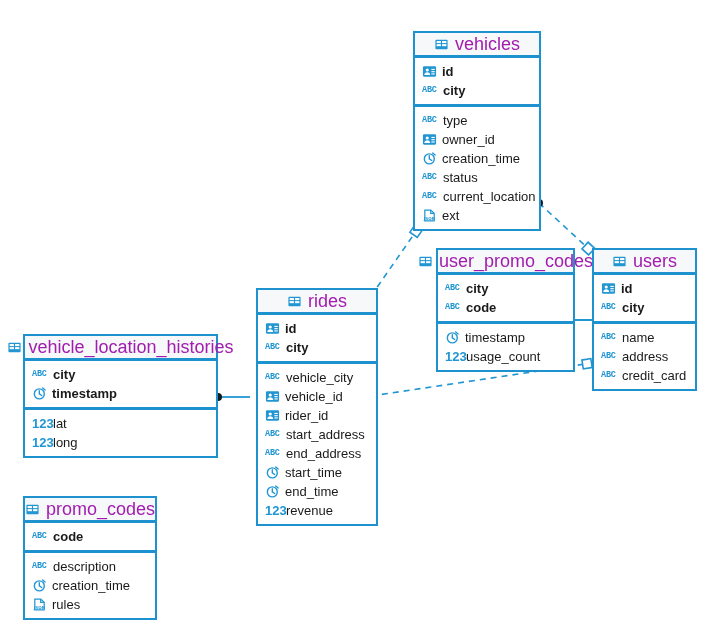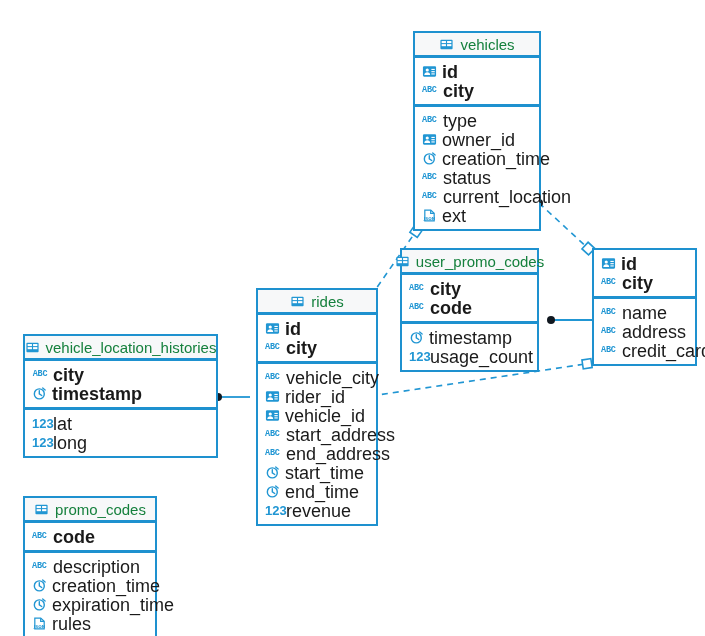--- a/index.html
+++ b/index.html
@@ -43,42 +43,42 @@
     background: #f7f8f9;
     border-bottom: 3px solid #1e91cf;
     height: 25px;
     display: flex;
     align-items: center;
     justify-content: center;
     gap: 6px;
     padding: 0 8px;
   }
   .entity-title {
-    font-size: 15px;
-    color: #15803d;
+    font-size: 18px;
+    color: #a21caf;
     line-height: 1;
     white-space: nowrap;
   }
   .field-group {
     box-sizing: border-box;
     padding: 4px 0 4px 0;
   }
   .field-group.pk {
     border-bottom: 3px solid #1e91cf;
   }
   .field {
     display: flex;
     align-items: center;
     gap: 5px;
     height: 19px;
     padding: 0 8px 0 7px;
     white-space: nowrap;
   }
   .field-label {
-    font-size: 18px;
+    font-size: 13px;
     color: #1a1a1a;
     line-height: 1;
   }
   .field.is-pk .field-label {
     font-weight: bold;
   }
   .ic {
     width: 15px;
     height: 15px;
     flex: 0 0 15px;
@@ -197,21 +197,21 @@
           <div class="field">
             <svg class="ic" viewBox="0 0 16 16">
               <path d="M3 2.2h6.3L13 5.6v8.2H3z" fill="none" stroke="#2196d3" stroke-width="1.3"></path>
               <path d="M9.2 2.4v3.3H12.8" fill="none" stroke="#2196d3" stroke-width="1.2"></path>
               <text x="8" y="12.4" font-size="4.4" font-family="DejaVu Sans, sans-serif" font-weight="bold" fill="#2196d3" text-anchor="middle">JSON</text>
             </svg>
             <span class="field-label">ext</span>
           </div>
         </div>
       </div>
-      <div class="entity" style="left: 400px; top: 248px; width: 139px;">
+      <div class="entity" style="left: 436px; top: 248px; width: 139px;">
         <div class="entity-header">
           <svg class="ic" viewBox="0 0 16 16">
             <rect x="1.5" y="3" width="13" height="10" rx="1" fill="#2196d3"></rect>
             <rect x="2.8" y="4.3" width="4.6" height="2.2" fill="#ffffff"></rect>
             <rect x="8.6" y="4.3" width="4.6" height="2.2" fill="#ffffff"></rect>
             <rect x="2.8" y="7.6" width="4.6" height="2.2" fill="#ffffff"></rect>
             <rect x="8.6" y="7.6" width="4.6" height="2.2" fill="#ffffff"></rect>
           </svg>
           <span class="entity-title">user_promo_codes</span>
         </div>
@@ -234,20 +234,30 @@
             </svg>
             <span class="field-label">timestamp</span>
           </div>
           <div class="field">
             <span class="ic-num">123</span>
             <span class="field-label">usage_count</span>
           </div>
         </div>
       </div>
       <div class="entity" style="left: 592px; top: 248px; width: 105px;">
+        <div class="entity-header">
+          <svg class="ic" viewBox="0 0 16 16">
+            <rect x="1.5" y="3" width="13" height="10" rx="1" fill="#2196d3"></rect>
+            <rect x="2.8" y="4.3" width="4.6" height="2.2" fill="#ffffff"></rect>
+            <rect x="8.6" y="4.3" width="4.6" height="2.2" fill="#ffffff"></rect>
+            <rect x="2.8" y="7.6" width="4.6" height="2.2" fill="#ffffff"></rect>
+            <rect x="8.6" y="7.6" width="4.6" height="2.2" fill="#ffffff"></rect>
+          </svg>
+          <span class="entity-title">users</span>
+        </div>
         <div class="field-group pk">
           <div class="field is-pk">
             <svg class="ic" viewBox="0 0 16 16">
               <rect x="1" y="2.5" width="14" height="11" rx="1.2" fill="#2196d3"></rect>
               <circle cx="5.6" cy="6.4" r="1.7" fill="#ffffff"></circle>
               <path d="M2.5 11.6c0-1.8 1.4-2.8 3.1-2.8s3.1 1 3.1 2.8z" fill="#ffffff"></path>
               <rect x="10" y="5.2" width="3.6" height="1.2" fill="#ffffff"></rect>
               <rect x="10" y="7.6" width="3.6" height="1.2" fill="#ffffff"></rect>
               <rect x="10" y="10" width="3.6" height="1.2" fill="#ffffff"></rect>
             </svg>
@@ -308,32 +318,32 @@
           </div>
           <div class="field">
             <svg class="ic" viewBox="0 0 16 16">
               <rect x="1" y="2.5" width="14" height="11" rx="1.2" fill="#2196d3"></rect>
               <circle cx="5.6" cy="6.4" r="1.7" fill="#ffffff"></circle>
               <path d="M2.5 11.6c0-1.8 1.4-2.8 3.1-2.8s3.1 1 3.1 2.8z" fill="#ffffff"></path>
               <rect x="10" y="5.2" width="3.6" height="1.2" fill="#ffffff"></rect>
               <rect x="10" y="7.6" width="3.6" height="1.2" fill="#ffffff"></rect>
               <rect x="10" y="10" width="3.6" height="1.2" fill="#ffffff"></rect>
             </svg>
+            <span class="field-label">vehicle_id</span>
+          </div>
+          <div class="field">
+            <svg class="ic" viewBox="0 0 16 16">
+              <rect x="1" y="2.5" width="14" height="11" rx="1.2" fill="#2196d3"></rect>
+              <circle cx="5.6" cy="6.4" r="1.7" fill="#ffffff"></circle>
+              <path d="M2.5 11.6c0-1.8 1.4-2.8 3.1-2.8s3.1 1 3.1 2.8z" fill="#ffffff"></path>
+              <rect x="10" y="5.2" width="3.6" height="1.2" fill="#ffffff"></rect>
+              <rect x="10" y="7.6" width="3.6" height="1.2" fill="#ffffff"></rect>
+              <rect x="10" y="10" width="3.6" height="1.2" fill="#ffffff"></rect>
+            </svg>
             <span class="field-label">rider_id</span>
-          </div>
-          <div class="field">
-            <svg class="ic" viewBox="0 0 16 16">
-              <rect x="1" y="2.5" width="14" height="11" rx="1.2" fill="#2196d3"></rect>
-              <circle cx="5.6" cy="6.4" r="1.7" fill="#ffffff"></circle>
-              <path d="M2.5 11.6c0-1.8 1.4-2.8 3.1-2.8s3.1 1 3.1 2.8z" fill="#ffffff"></path>
-              <rect x="10" y="5.2" width="3.6" height="1.2" fill="#ffffff"></rect>
-              <rect x="10" y="7.6" width="3.6" height="1.2" fill="#ffffff"></rect>
-              <rect x="10" y="10" width="3.6" height="1.2" fill="#ffffff"></rect>
-            </svg>
-            <span class="field-label">vehicle_id</span>
           </div>
           <div class="field">
             <span class="ic-abc">ABC</span>
             <span class="field-label">start_address</span>
           </div>
           <div class="field">
             <span class="ic-abc">ABC</span>
             <span class="field-label">end_address</span>
           </div>
           <div class="field">
@@ -351,21 +361,21 @@
               <path d="M11.4 2.1l2.6 2.2" fill="none" stroke="#2196d3" stroke-width="1.4" stroke-linecap="round"></path>
             </svg>
             <span class="field-label">end_time</span>
           </div>
           <div class="field">
             <span class="ic-num">123</span>
             <span class="field-label">revenue</span>
           </div>
         </div>
       </div>
-      <div class="entity" style="left: 23px; top: 334px; width: 195px; text-align: center;">
+      <div class="entity" style="left: 23px; top: 334px; width: 195px;">
         <div class="entity-header">
           <svg class="ic" viewBox="0 0 16 16">
             <rect x="1.5" y="3" width="13" height="10" rx="1" fill="#2196d3"></rect>
             <rect x="2.8" y="4.3" width="4.6" height="2.2" fill="#ffffff"></rect>
             <rect x="8.6" y="4.3" width="4.6" height="2.2" fill="#ffffff"></rect>
             <rect x="2.8" y="7.6" width="4.6" height="2.2" fill="#ffffff"></rect>
             <rect x="8.6" y="7.6" width="4.6" height="2.2" fill="#ffffff"></rect>
           </svg>
           <span class="entity-title">vehicle_location_histories</span>
         </div>
@@ -416,28 +426,20 @@
             <span class="ic-abc">ABC</span>
             <span class="field-label">description</span>
           </div>
           <div class="field">
             <svg class="ic" viewBox="0 0 16 16">
               <circle cx="7.8" cy="8.4" r="5.3" fill="none" stroke="#2196d3" stroke-width="1.5"></circle>
               <path d="M7.8 5.1V8.4l2.6 1.7" fill="none" stroke="#2196d3" stroke-width="1.5" stroke-linecap="round"></path>
               <path d="M11.4 2.1l2.6 2.2" fill="none" stroke="#2196d3" stroke-width="1.4" stroke-linecap="round"></path>
             </svg>
             <span class="field-label">creation_time</span>
-          </div>
-          <div class="field">
-            <svg class="ic" viewBox="0 0 16 16">
-              <circle cx="7.8" cy="8.4" r="5.3" fill="none" stroke="#2196d3" stroke-width="1.5"></circle>
-              <path d="M7.8 5.1V8.4l2.6 1.7" fill="none" stroke="#2196d3" stroke-width="1.5" stroke-linecap="round"></path>
-              <path d="M11.4 2.1l2.6 2.2" fill="none" stroke="#2196d3" stroke-width="1.4" stroke-linecap="round"></path>
-            </svg>
-            <span class="field-label">expiration_time</span>
           </div>
           <div class="field">
             <svg class="ic" viewBox="0 0 16 16">
               <path d="M3 2.2h6.3L13 5.6v8.2H3z" fill="none" stroke="#2196d3" stroke-width="1.3"></path>
               <path d="M9.2 2.4v3.3H12.8" fill="none" stroke="#2196d3" stroke-width="1.2"></path>
               <text x="8" y="12.4" font-size="4.4" font-family="DejaVu Sans, sans-serif" font-weight="bold" fill="#2196d3" text-anchor="middle">JSON</text>
             </svg>
             <span class="field-label">rules</span>
           </div>
         </div>

